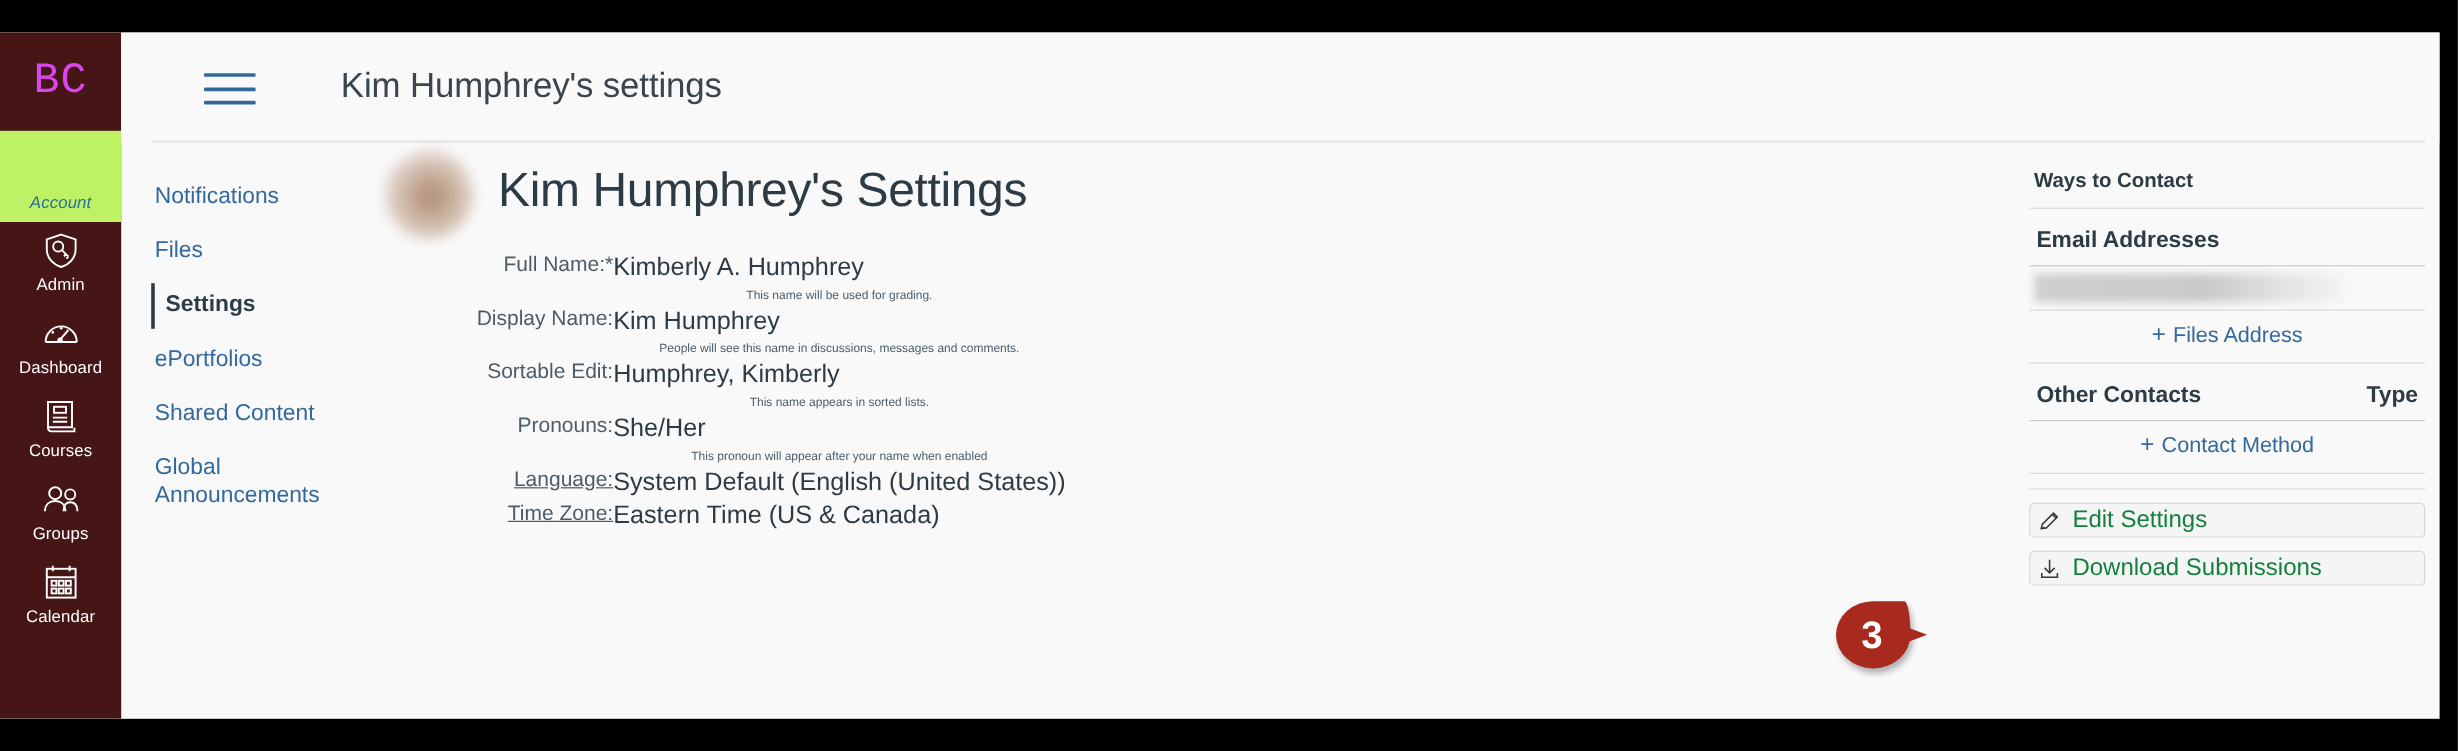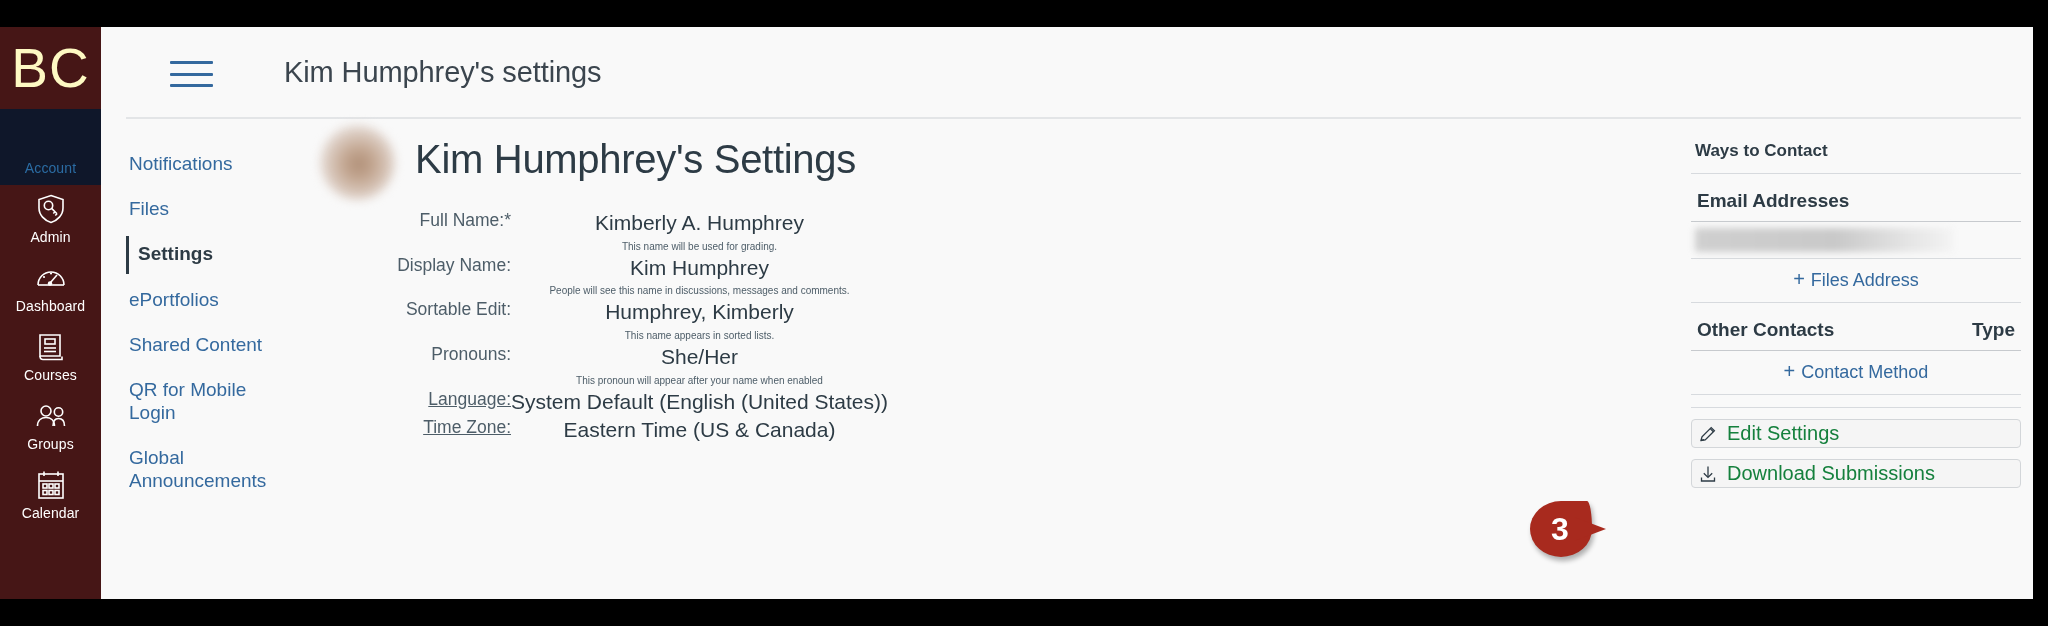--- a/index.html
+++ b/index.html
@@ -22,36 +22,36 @@
     position: absolute; left: 0; top: 0;
     width: 101px; height: 572px;
     background: #461616;
   }
   #logo-tile {
     width: 101px; height: 82px;
     display: flex; align-items: center; justify-content: center;
     background: #461616;
   }
   #logo-tile .logo-text {
-    color: #fef9c3;
-    font-family: Liberation Sans, sans-serif;
-    font-size: 55px;
+    color: #d946ef;
+    font-family: Liberation Mono, monospace;
+    font-size: 36px;
     letter-spacing: 1px;
     line-height: 1;
   }
   .gnav-item {
     width: 101px;
     padding: 7px 0 9px 0;
     display: flex; flex-direction: column; align-items: center;
     text-decoration: none;
   }
   .gnav-item .gnav-label {
     font-size: 14px; color: #ffffff; margin-top: 3px; letter-spacing: .1px;
   }
-  .gnav-item.active { background: #0f172a; }
+  .gnav-item.active { background: #bef264; font-style: italic; }
   .gnav-item.active .gnav-label { color: #2b6ca3; }
   .gnav-icon { width: 34px; height: 34px; display: block; }
   .gnav-icon svg { width: 34px; height: 34px; display: block; }
   .avatar-sq {
     width: 41px; height: 41px;
     background: radial-gradient(ellipse at 55% 58%, #c8a892 0%, #cdb4a3 32%, #d8cfc9 62%, #e8e6e5 85%, #efefef 100%);
     filter: blur(3px);
     border-radius: 2px;
   }
   .avatar-wrap { width: 41px; height: 41px; overflow: hidden; }
@@ -126,21 +126,21 @@
   table#settings-table td { vertical-align: top; padding: 0; }
   td.lbl {
     width: 191px;
     text-align: right;
     font-size: 17.5px;
     color: #4d5d68;
     padding-right: 14px;
     line-height: 1.36;
   }
   td.val { padding-bottom: 6px; }
-  .val-main { font-size: 21px; color: #2d3b45; line-height: 1.32; text-align: center; }
+  .val-main { font-size: 21px; color: #2d3b45; line-height: 1.32; }
   .val-hint { font-size: 10px; color: #4d5d68; line-height: 1.5; padding-top: 2px; text-align: center; }
   tr.compact td.lbl { padding-top: 2px; text-decoration: underline; }
 
   
   #rightbar {
     position: absolute; right: 12px; top: 92px;
     width: 330px;
   }
   .rb-h2 {
     font-size: 17px; font-weight: bold; color: #2d3b45;
@@ -310,21 +310,20 @@
     <div id="page-title">Kim Humphrey's settings</div>
     <div id="header-rule"></div>
   </header>
 
   <nav id="sectionnav">
     <a class="snav-item" href="#">Notifications</a>
     <a class="snav-item" href="#">Files</a>
     <a class="snav-item active" href="#">Settings</a>
     <a class="snav-item" href="#">ePortfolios</a>
     <a class="snav-item" href="#">Shared Content</a>
-    <a class="snav-item" href="#">QR for Mobile Login</a>
     <a class="snav-item" href="#" style="max-width:150px">Global Announcements</a>
   </nav>
 
   <main id="main">
 
     <div id="profile-head">
       <div id="profile-avatar"></div>
       <h1 id="profile-title">Kim Humphrey's Settings</h1>
     </div>
 

